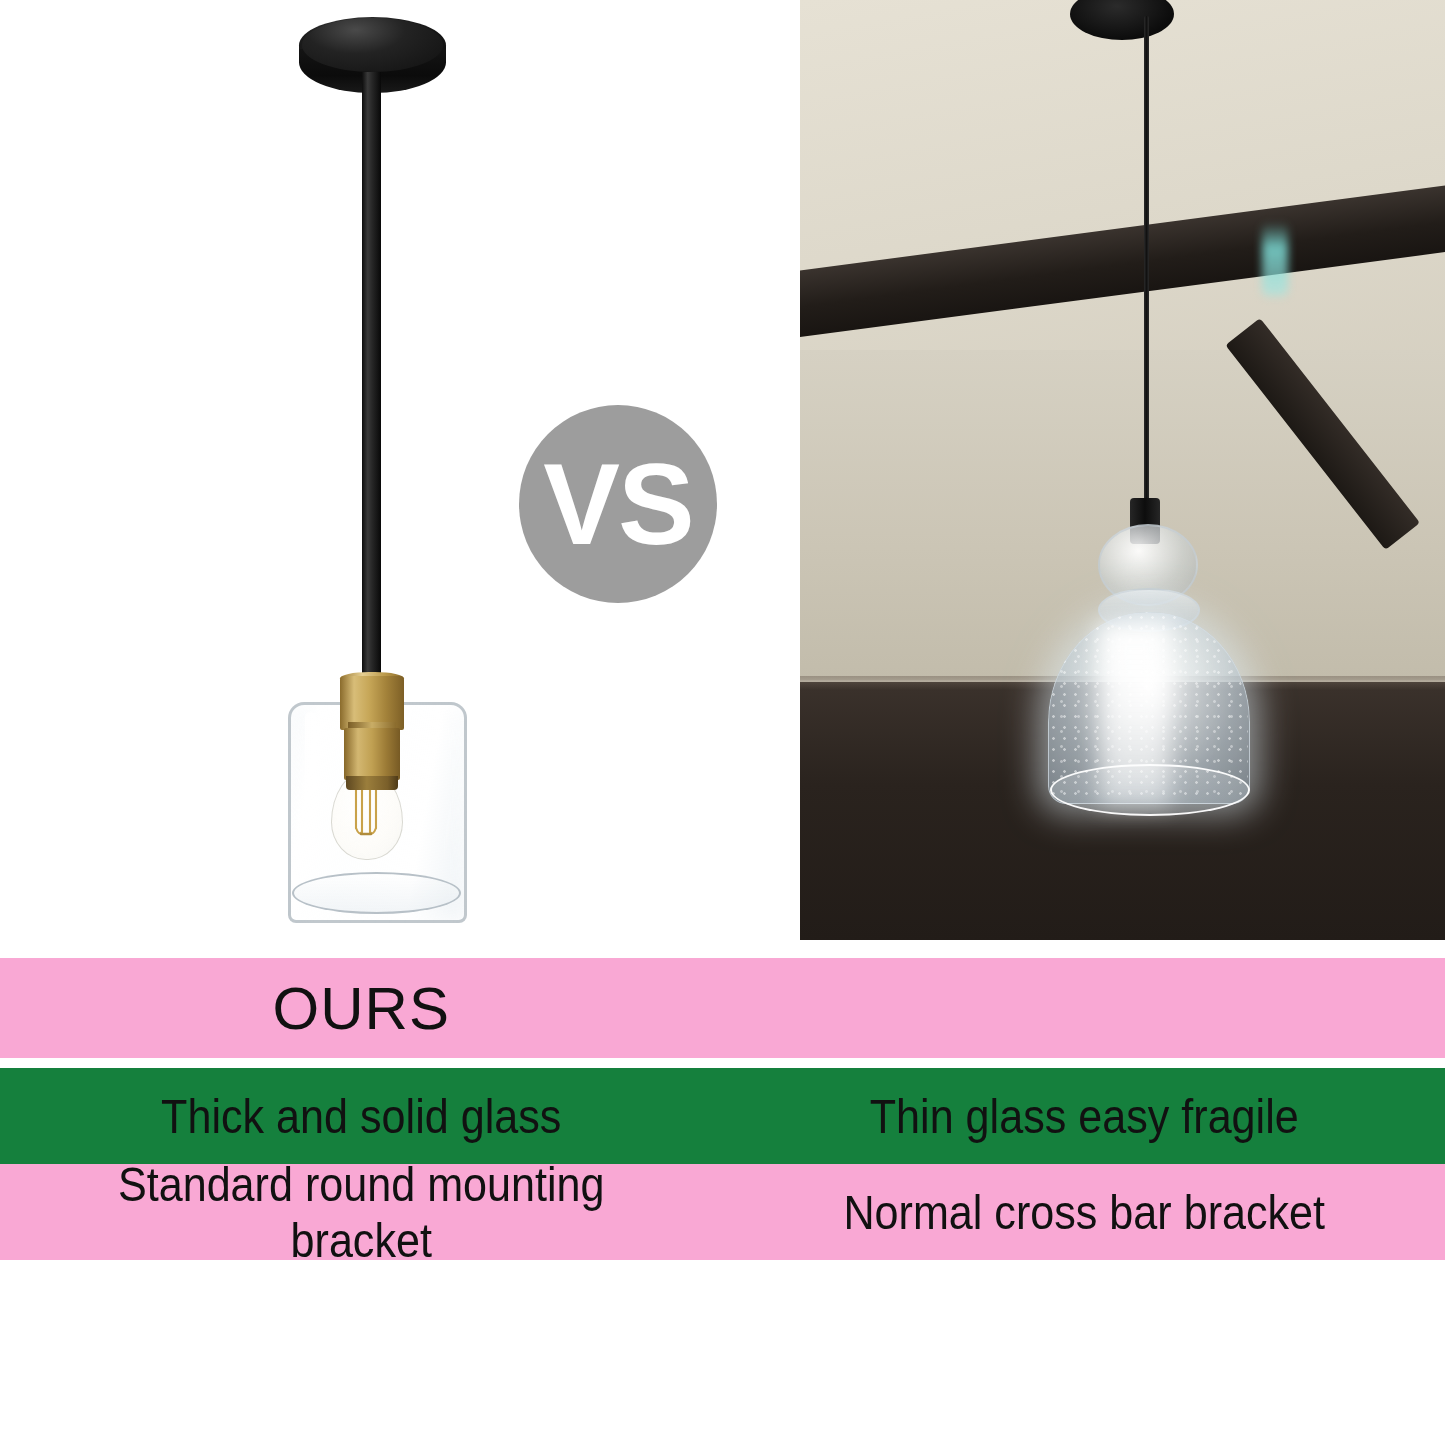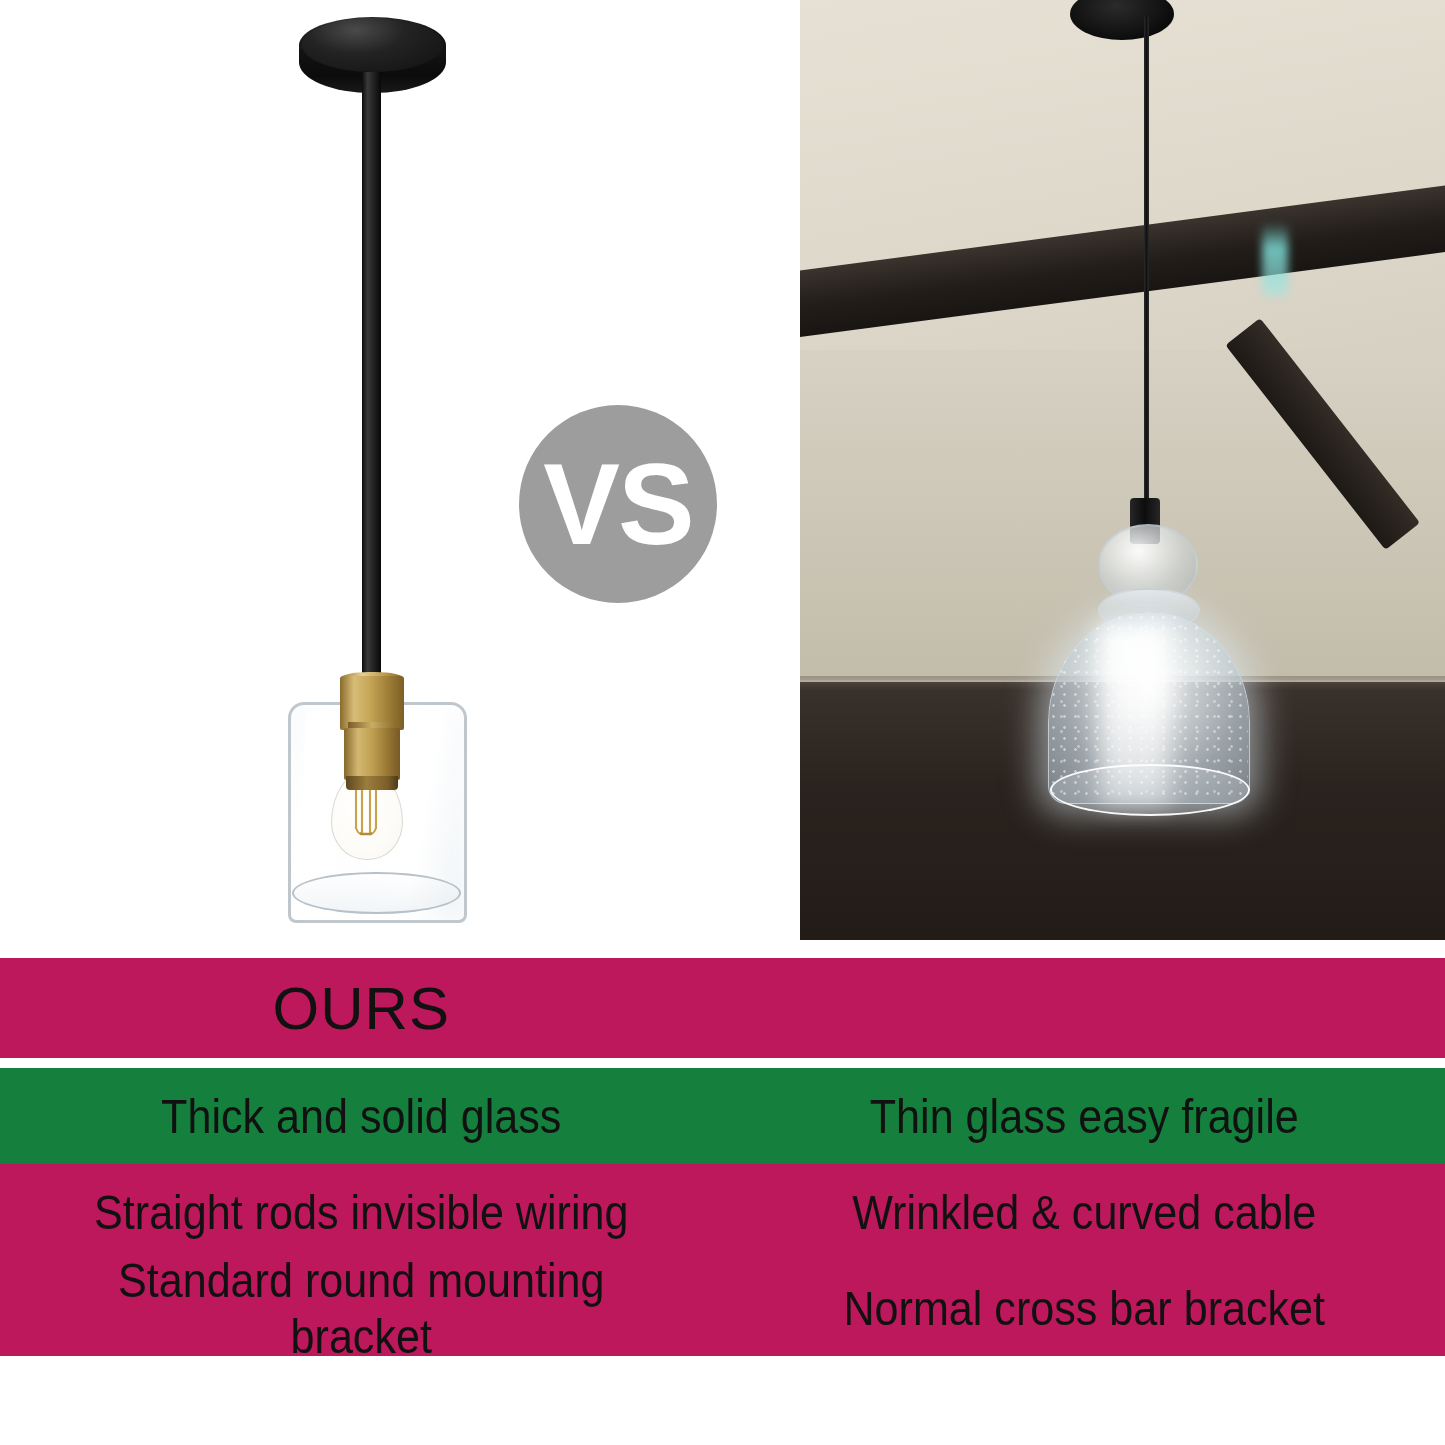--- a/index.html
+++ b/index.html
@@ -157,21 +157,21 @@
   .ph-glow{position:absolute;left:300px;top:624px;width:70px;height:182px;
     background:linear-gradient(rgba(255,255,255,.98),rgba(255,255,255,.55));
     filter:blur(11px);}
   .ph-rim{position:absolute;left:250px;top:764px;width:196px;height:48px;border-radius:50%;
     border:2px solid rgba(255,255,255,.95);
     background:linear-gradient(rgba(255,255,255,.18),rgba(205,218,226,.25));}
 
   
   .cmp{position:absolute;left:0;top:958px;width:1445px;height:487px;background:#fff;}
   .cmp-row{position:relative;width:1445px;display:flex;align-items:center;}
-  .cmp-row.gray{background:#be185d;justify-content:space-between;}
+  .cmp-row.gray{background:#f9a8d4;justify-content:space-between;}
   .cmp-row.white{background:#15803d;}
   .cmp-row.head{height:100px;}
   .cmp-row.body{height:96px;}
   .cell{width:722.5px;text-align:center;color:#111111;}
   .cell.head-txt{
     font-size:60px;font-weight:400;letter-spacing:1px;
     font-family:"Liberation Sans","DejaVu Sans",sans-serif;
   }
   .cell.body-txt{
     font-size:49px;font-weight:400;
@@ -251,24 +251,20 @@
       <div class="cell head-txt">OURS</div>
     </div>
 
     <div class="spacer-10"></div>
 
     <div class="cmp-row white body">
       <div class="cell body-txt">Thick and solid glass</div>
       <div class="cell body-txt">Thin glass easy fragile</div>
     </div>
 
-    <div class="cmp-row gray body">
-      <div class="cell body-txt">Straight rods invisible wiring</div>
-      <div class="cell body-txt">Wrinkled &amp; curved cable</div>
-    </div>
 
 
     <div class="cmp-row gray body">
       <div class="cell body-txt">Standard round mounting bracket</div>
       <div class="cell body-txt">Normal cross bar bracket</div>
     </div>
 
   </div>
 
 </div>

